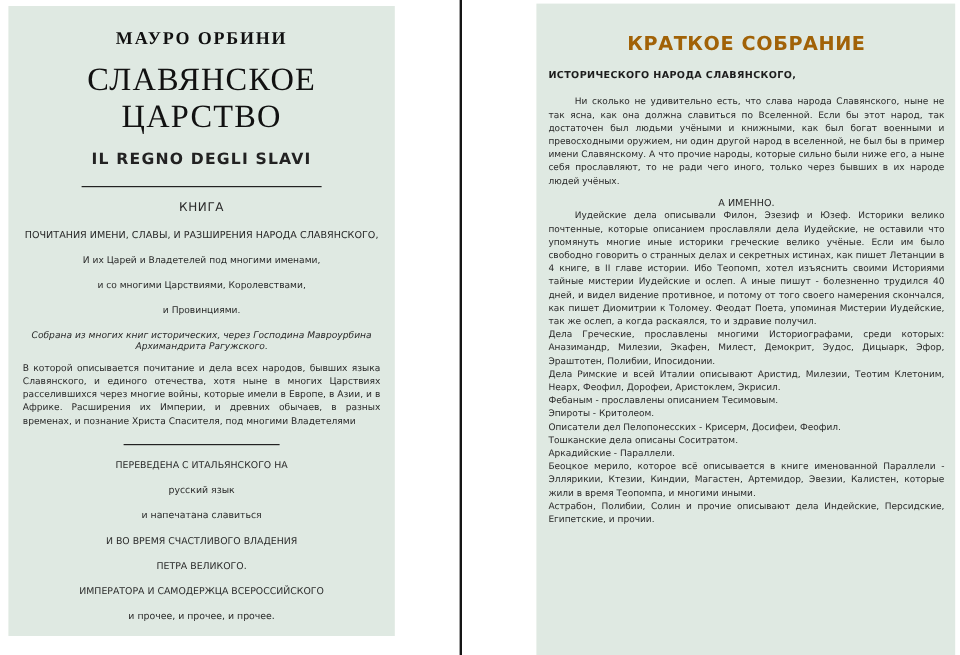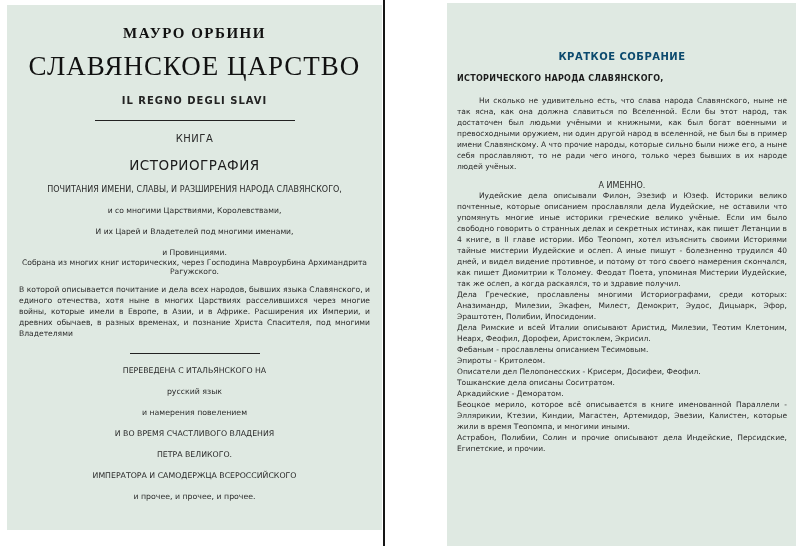--- a/index.html
+++ b/index.html
@@ -9,69 +9,68 @@
     overflow:hidden;
     position:relative;
     font-family:"DejaVu Sans", sans-serif;
     color:#2a2a2a;
   }
   .page {
     position:absolute;
     background:#dfe9e2;
     box-sizing:border-box;
   }
-  .left-page  { left:7px;  top:5px; width:375px; height:525px; padding:20px 10px 0 10px; text-align:center; }
+  .left-page  { left:7px;  top:5px; width:322px; height:525px; padding:20px 10px 0 10px; text-align:center; }
   .right-page { left:447px; top:3px; width:349px; height:620px; padding:24px 9px 0 10px; }
   .divider {
     position:absolute; left:383px; top:0; width:2px; height:546px;
     background:#151515;
   }
   
   .author    { font-family:"Liberation Serif", serif; font-weight:bold; font-size:15px; letter-spacing:1.5px; color:#111; }
   .big-title { font-family:"Liberation Serif", serif; font-weight:normal; font-size:27px; letter-spacing:1px; color:#111; margin-top:9px; }
-  .ital-sub  { font-size:10px; font-weight:bold; letter-spacing:1px; color:#222; margin-top:13px; }
+  .ital-sub  { font-size:13px; font-weight:bold; letter-spacing:1px; color:#222; margin-top:13px; }
   .rule      { border-top:1.5px solid #222; height:0; margin:14px auto 0 auto; }
   .rule-long  { width:200px; }
   .rule-short { width:130px; }
   .kniga     { font-size:10px; letter-spacing:.5px; margin-top:12px; }
   .sect      { font-size:13.5px; letter-spacing:.5px; color:#1b1b1b; margin-top:13px; }
   .ded-line  { font-size:7.6px; margin-top:12px; }
   .ded-line-first { font-size:8px; }
-  .compiled  { font-size:7.6px; margin-top:1px; }
+  .compiled  { font-size:7.6px; margin-top:12px;font-style:italic; }
   .descr     { font-size:7.6px; line-height:11px; text-align:justify; margin-top:8px; padding:0 2px; }
   .imp-line  { font-size:7.8px; margin-top:12px; }
   
-  .r-title    { font-size:10px; font-weight:bold; text-align:center; color:#0c4a6e; letter-spacing:.5px;margin-top:24px; }
+  .r-title    { font-size:16px; font-weight:bold; text-align:center; color:#a16207; letter-spacing:.5px; }
   .r-subtitle { font-size:8px;  font-weight:bold; color:#1d1d1d; margin-top:12px; letter-spacing:.3px; }
   .body-par   { font-size:7.5px; line-height:11px; text-align:justify; margin:7px 0 0 0; }
   .indent     { text-indent:22px; }
   .first-par  { margin-top:12px; }
   .namely     { font-size:8px; text-align:center; margin-top:9px; }
   .gap        { margin-top:0; }
 </style>
 </head>
 <body>
 
 <div class="page left-page">
   <div class="author">МАУРО ОРБИНИ</div>
   <div class="big-title">СЛАВЯНСКОЕ ЦАРСТВО</div>
   <div class="ital-sub">IL REGNO DEGLI SLAVI</div>
   <div class="rule rule-long"></div>
   <div class="kniga">КНИГА</div>
-  <div class="sect">ИСТОРИОГРАФИЯ</div>
   <div class="ded-line ded-line-first">ПОЧИТАНИЯ ИМЕНИ, СЛАВЫ, И РАЗШИРЕНИЯ НАРОДА СЛАВЯНСКОГО,</div>
+  <div class="ded-line">И их Царей и Владетелей под многими именами,</div>
   <div class="ded-line">и со многими Царствиями, Королевствами,</div>
-  <div class="ded-line">И их Царей и Владетелей под многими именами,</div>
   <div class="ded-line">и Провинциями.</div>
   <div class="compiled">Собрана из многих книг исторических, через Господина Мавроурбина Архимандрита Рагужского.</div>
   <div class="descr">В которой описывается почитание и дела всех народов, бывших языка Славянского, и единого отечества, хотя ныне в многих Царствиях расселившихся через многие войны, которые имели в Европе, в Азии, и в Африке. Расширения их Империи, и древних обычаев, в разных временах, и познание Христа Спасителя, под многими Владетелями</div>
   <div class="rule rule-short"></div>
   <div class="imp-line">ПЕРЕВЕДЕНА С ИТАЛЬЯНСКОГО НА</div>
   <div class="imp-line">русский язык</div>
-  <div class="imp-line">и намерения повелением</div>
+  <div class="imp-line">и напечатана славиться</div>
   <div class="imp-line">И ВО ВРЕМЯ СЧАСТЛИВОГО ВЛАДЕНИЯ</div>
   <div class="imp-line">ПЕТРА ВЕЛИКОГО.</div>
   <div class="imp-line">ИМПЕРАТОРА И САМОДЕРЖЦА ВСЕРОССИЙСКОГО</div>
   <div class="imp-line">и прочее, и прочее, и прочее.</div>
 
 </div>
 
 <div class="divider"></div>
 
 <div class="page right-page">
@@ -79,17 +78,17 @@
   <div class="r-subtitle">ИСТОРИЧЕСКОГО НАРОДА СЛАВЯНСКОГО,</div>
   <p class="body-par indent first-par">Ни сколько не удивительно есть, что слава народа Славянского, ныне не так ясна, как она должна славиться по Вселенной. Если бы этот народ, так достаточен был людьми учёными и книжными, как был богат военными и превосходными оружием, ни один другой народ в вселенной, не был бы в пример имени Славянскому. А что прочие народы, которые сильно были ниже его, а ныне себя прославляют, то не ради чего иного, только через бывших в их народе людей учёных.</p>
   <div class="namely">А ИМЕННО.</div>
   <p class="body-par indent gap">Иудейские дела описывали Филон, Эзезиф и Юзеф. Историки велико почтенные, которые описанием прославляли дела Иудейские, не оставили что упомянуть многие иные историки греческие велико учёные. Если им было свободно говорить о странных делах и секретных истинах, как пишет Летанции в 4 книге, в II главе истории. Ибо Теопомп, хотел изъяснить своими Историями тайные мистерии Иудейские и ослеп. А иные пишут - болезненно трудился 40 дней, и видел видение противное, и потому от того своего намерения скончался, как пишет Диомитрии к Толомеу. Феодат Поета, упоминая Мистерии Иудейские, так же ослеп, а когда раскаялся, то и здравие получил.</p>
   <p class="body-par gap">Дела Греческие, прославлены многими Историографами, среди которых: Аназимандр, Милезии, Экафен, Милест, Демокрит, Эудос, Дицыарк, Эфор, Эраштотен, Полибии, Ипосидонии.</p>
   <p class="body-par gap">Дела Римские и всей Италии описывают Аристид, Милезии, Теотим Клетоним, Неарх, Феофил, Дорофеи, Аристоклем, Экрисил.</p>
   <p class="body-par gap">Фебаным - прославлены описанием Тесимовым.</p>
   <p class="body-par gap">Эпироты - Критолеом.</p>
   <p class="body-par gap">Описатели дел Пелопонесских - Крисерм, Досифеи, Феофил.</p>
   <p class="body-par gap">Тошканские дела описаны Соситратом.</p>
-  <p class="body-par gap">Аркадийские - Деморатом.</p>
+  <p class="body-par gap">Аркадийские - Параллели.</p>
   <p class="body-par gap">Беоцкое мерило, которое всё описывается в книге именованной Параллели - Эллярикии, Ктезии, Киндии, Магастен, Артемидор, Эвезии, Калистен, которые жили в время Теопомпа, и многими иными.</p>
   <p class="body-par gap">Астрабон, Полибии, Солин и прочие описывают дела Индейские, Персидские, Египетские, и прочии.</p>
 
 </div>
 
 </body></html>

